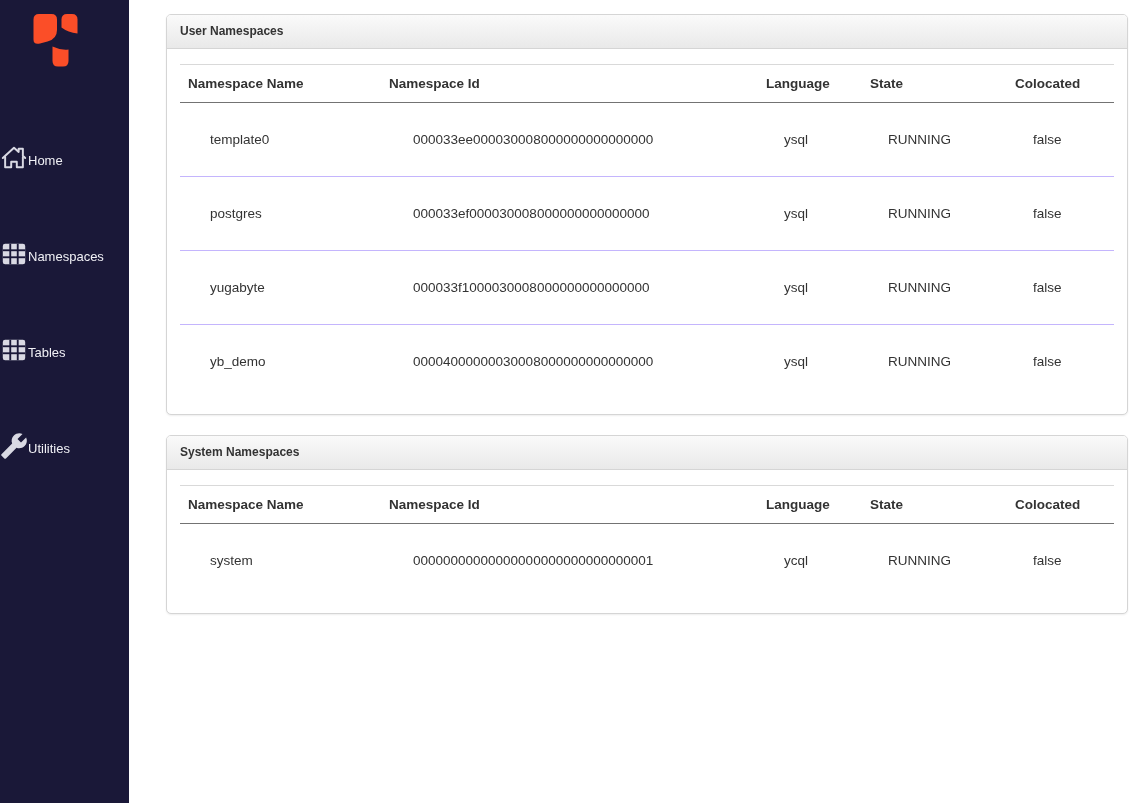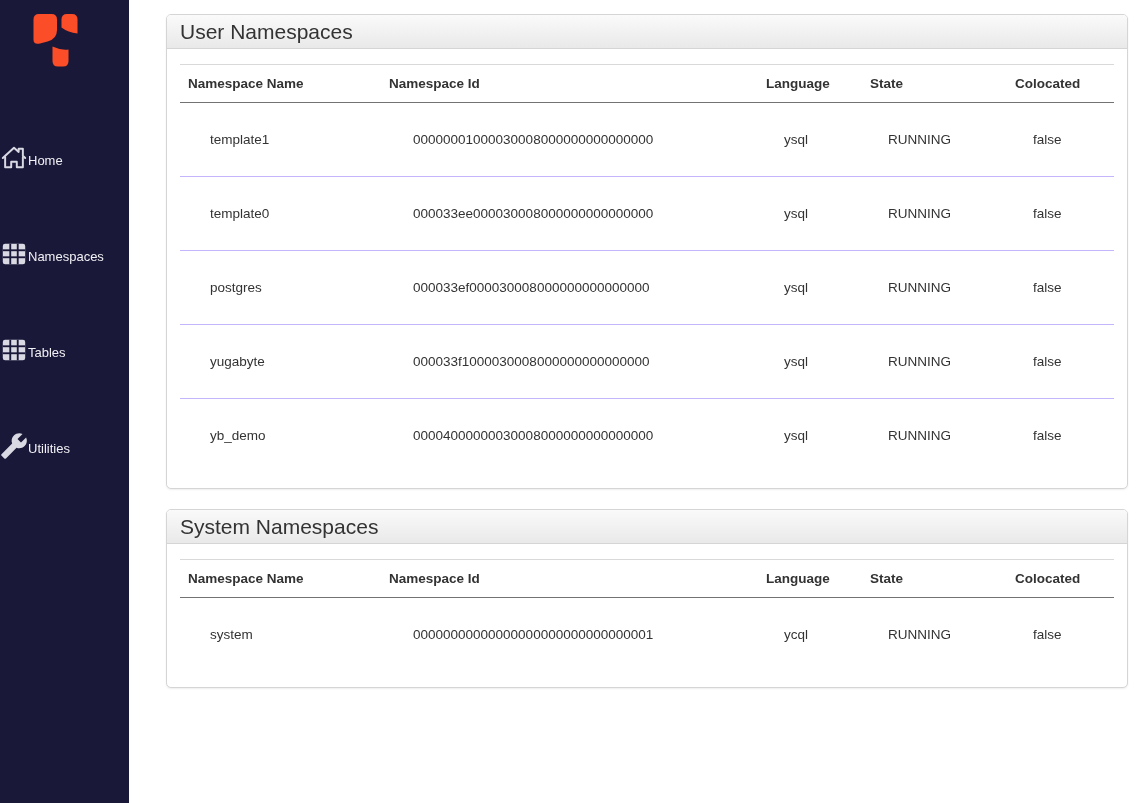--- a/index.html
+++ b/index.html
@@ -58,22 +58,22 @@
     border: 1px solid #d5d5d5;
     border-radius: 5px;
     box-shadow: 0 1px 2px rgba(0,0,0,0.07);
     margin-bottom: 20px;
   }
   .panel-heading {
     background: linear-gradient(to bottom, #fafafa, #e9e9e9);
     border-bottom: 1px solid #d5d5d5;
     border-radius: 4px 4px 0 0;
     padding: 8px 13px;
-    font-size: 21px;
-    font-weight: 400;
+    font-size: 12px;
+    font-weight: 700;
     color: #333333;
     line-height: 17px;
   }
   .panel-body { padding: 15px 13px 16px 13px; }
 
   table.ns-table {
     width: 100%;
     table-layout: fixed;
     border-collapse: collapse;
     color: #333333;
@@ -188,27 +188,20 @@
             <tr>
               <th>Namespace Name</th>
               <th>Namespace Id</th>
               <th>Language</th>
               <th>State</th>
               <th>Colocated</th>
             </tr>
           </thead>
           <tbody>
             <tr>
-              <td class="c1">template1</td>
-              <td class="c2">00000001000030008000000000000000</td>
-              <td class="c3">ysql</td>
-              <td class="c4">RUNNING</td>
-              <td class="c5">false</td>
-            </tr>
-            <tr>
               <td class="c1">template0</td>
               <td class="c2">000033ee000030008000000000000000</td>
               <td class="c3">ysql</td>
               <td class="c4">RUNNING</td>
               <td class="c5">false</td>
             </tr>
             <tr>
               <td class="c1">postgres</td>
               <td class="c2">000033ef000030008000000000000000</td>
               <td class="c3">ysql</td>

